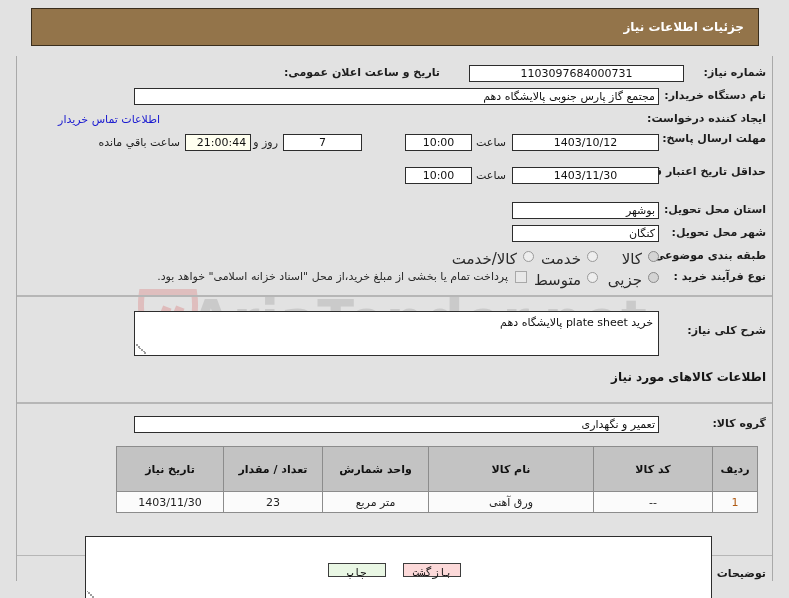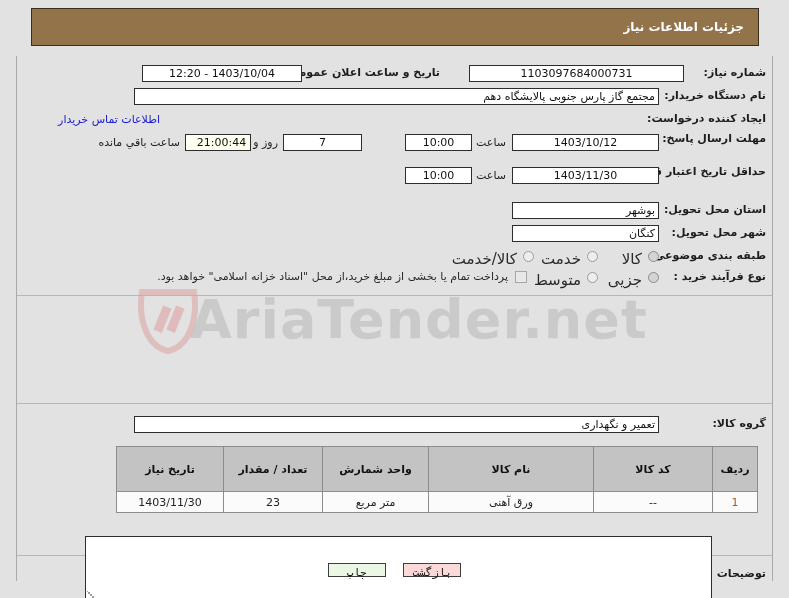--- a/index.html
+++ b/index.html
@@ -299,21 +299,20 @@
 </div>
 
 <div class="panel">
 
   <div class="section" id="section-info">
 
     <div class="row" style="top:8px;">
       <div class="lbl" style="right:6px;">شماره نیاز:</div>
       <div class="fld" style="right:88px; width:215px;">1103097684000731</div>
       <div class="lbl" style="right:332px;">تاریخ و ساعت اعلان عمومی:</div>
-      <div class="fld" style="right:470px; width:160px;">1403/10/04 - 12:20</div>
     </div>
 
     <div class="row" style="top:31px;">
       <div class="lbl" style="right:6px;">نام دستگاه خریدار:</div>
       <div class="fld right-txt" style="right:113px; width:525px;">مجتمع گاز پارس جنوبی  پالایشگاه دهم</div>
     </div>
 
     <div class="row" style="top:54px;">
       <div class="lbl" style="right:6px;">ایجاد کننده درخواست:</div>
       <div class="blue-link" style="right:612px;">اطلاعات تماس خریدار</div>
@@ -361,20 +360,28 @@
       <div class="lbl" style="right:6px;">نوع فرآیند خرید :</div>
       <div class="radio sel" style="right:113px;"></div>
       <div class="radio-lbl" style="right:130px;">جزیی</div>
       <div class="radio" style="right:174px;"></div>
       <div class="radio-lbl" style="right:191px;">متوسط</div>
       <div class="checkbox" style="right:245px;"></div>
       <div class="chk-lbl" style="right:264px;">پرداخت تمام یا بخشی از مبلغ خرید،از محل "اسناد خزانه اسلامی" خواهد بود.</div>
     </div>
   </div>
 
+  <div class="section" id="section-desc">
+    <div class="lbl" style="position:absolute; right:6px; top:27px;">شرح کلی نیاز:</div>
+    <div class="ta" style="right:113px; top:14px; width:525px; height:45px;">
+      <span>خرید plate sheet پالایشگاه دهم</span>
+      <span class="handle"></span>
+    </div>
+    <div class="section-title" style="top:73px;">اطلاعات کالاهای مورد نیاز</div>
+  </div>
 
   <div class="section" id="section-goods">
 
     <div class="row" style="top:11px;">
       <div class="lbl" style="right:6px;">گروه کالا:</div>
       <div class="fld right-txt" style="right:113px; width:525px;">تعمیر و نگهداری</div>
     </div>
 
     <table class="goods-table" style="right:14px; top:42px; width:642px;">
       <thead>

